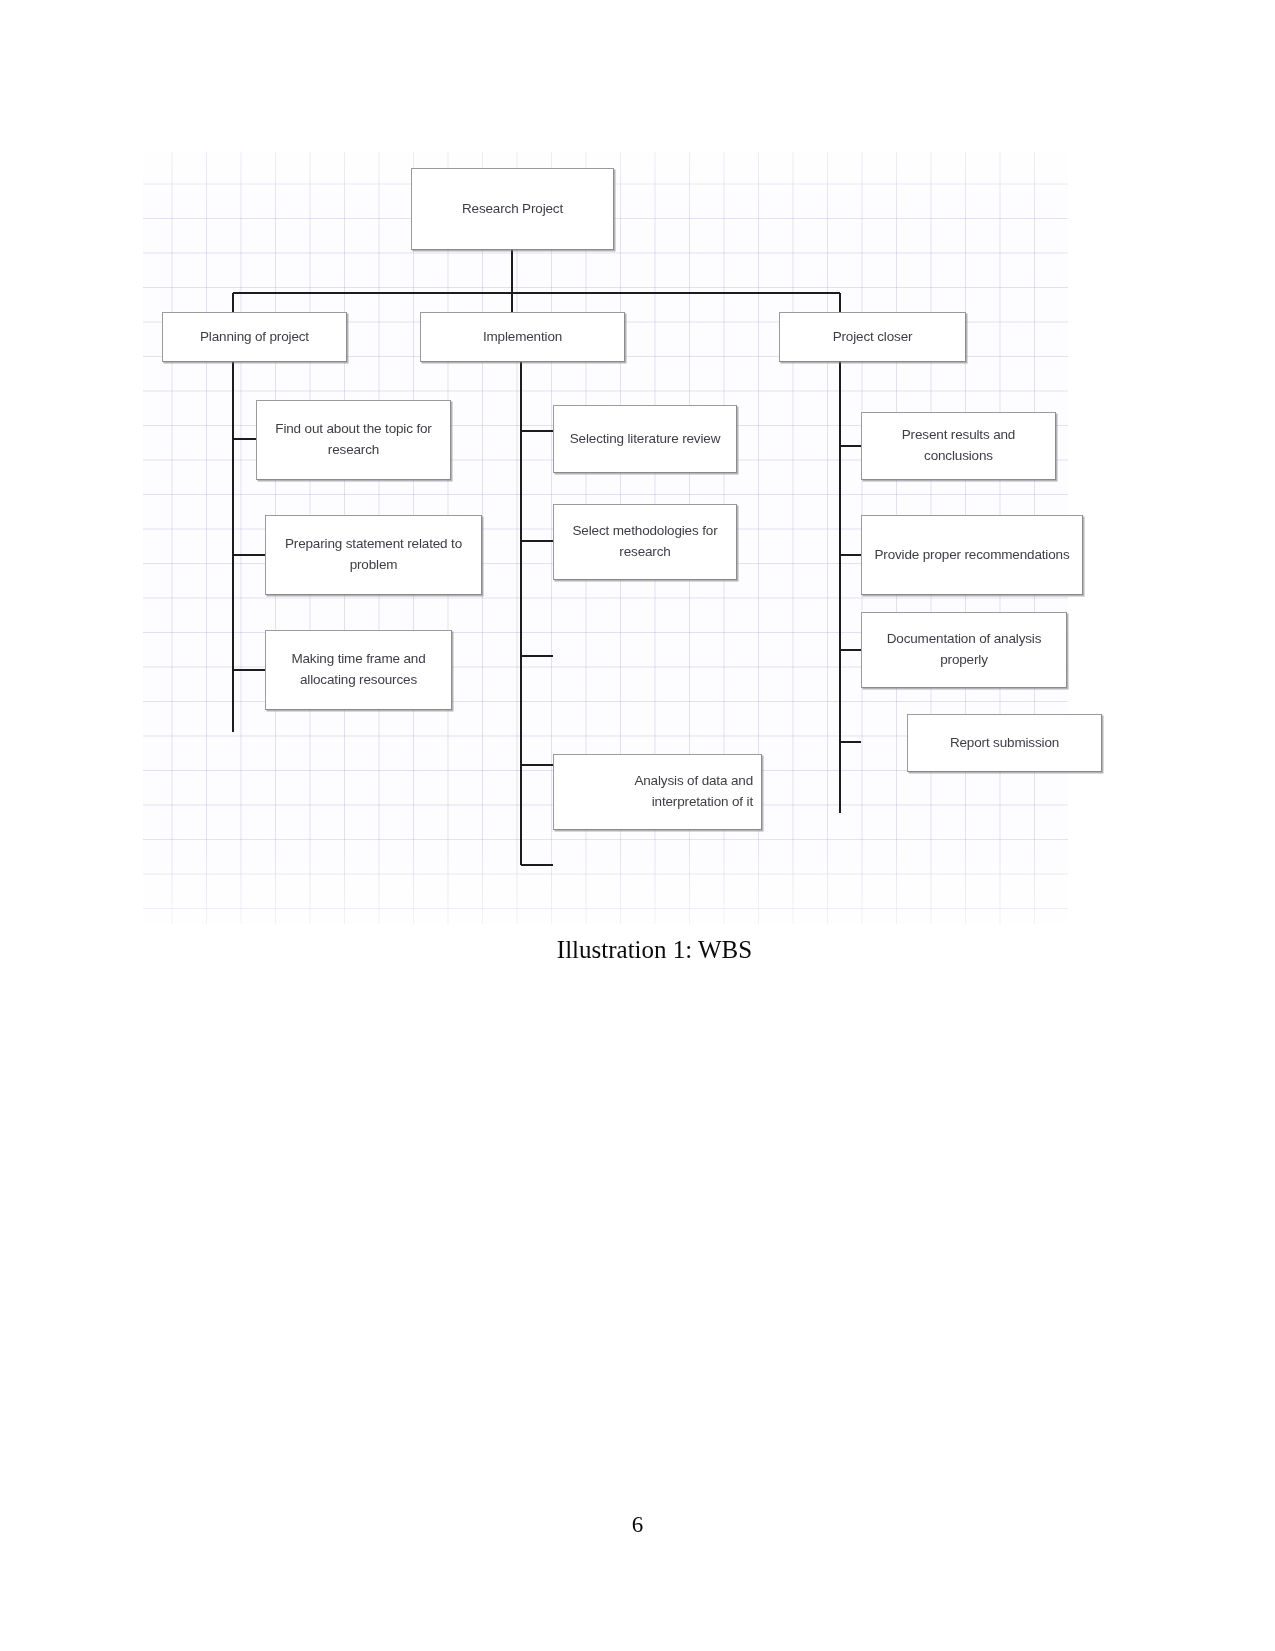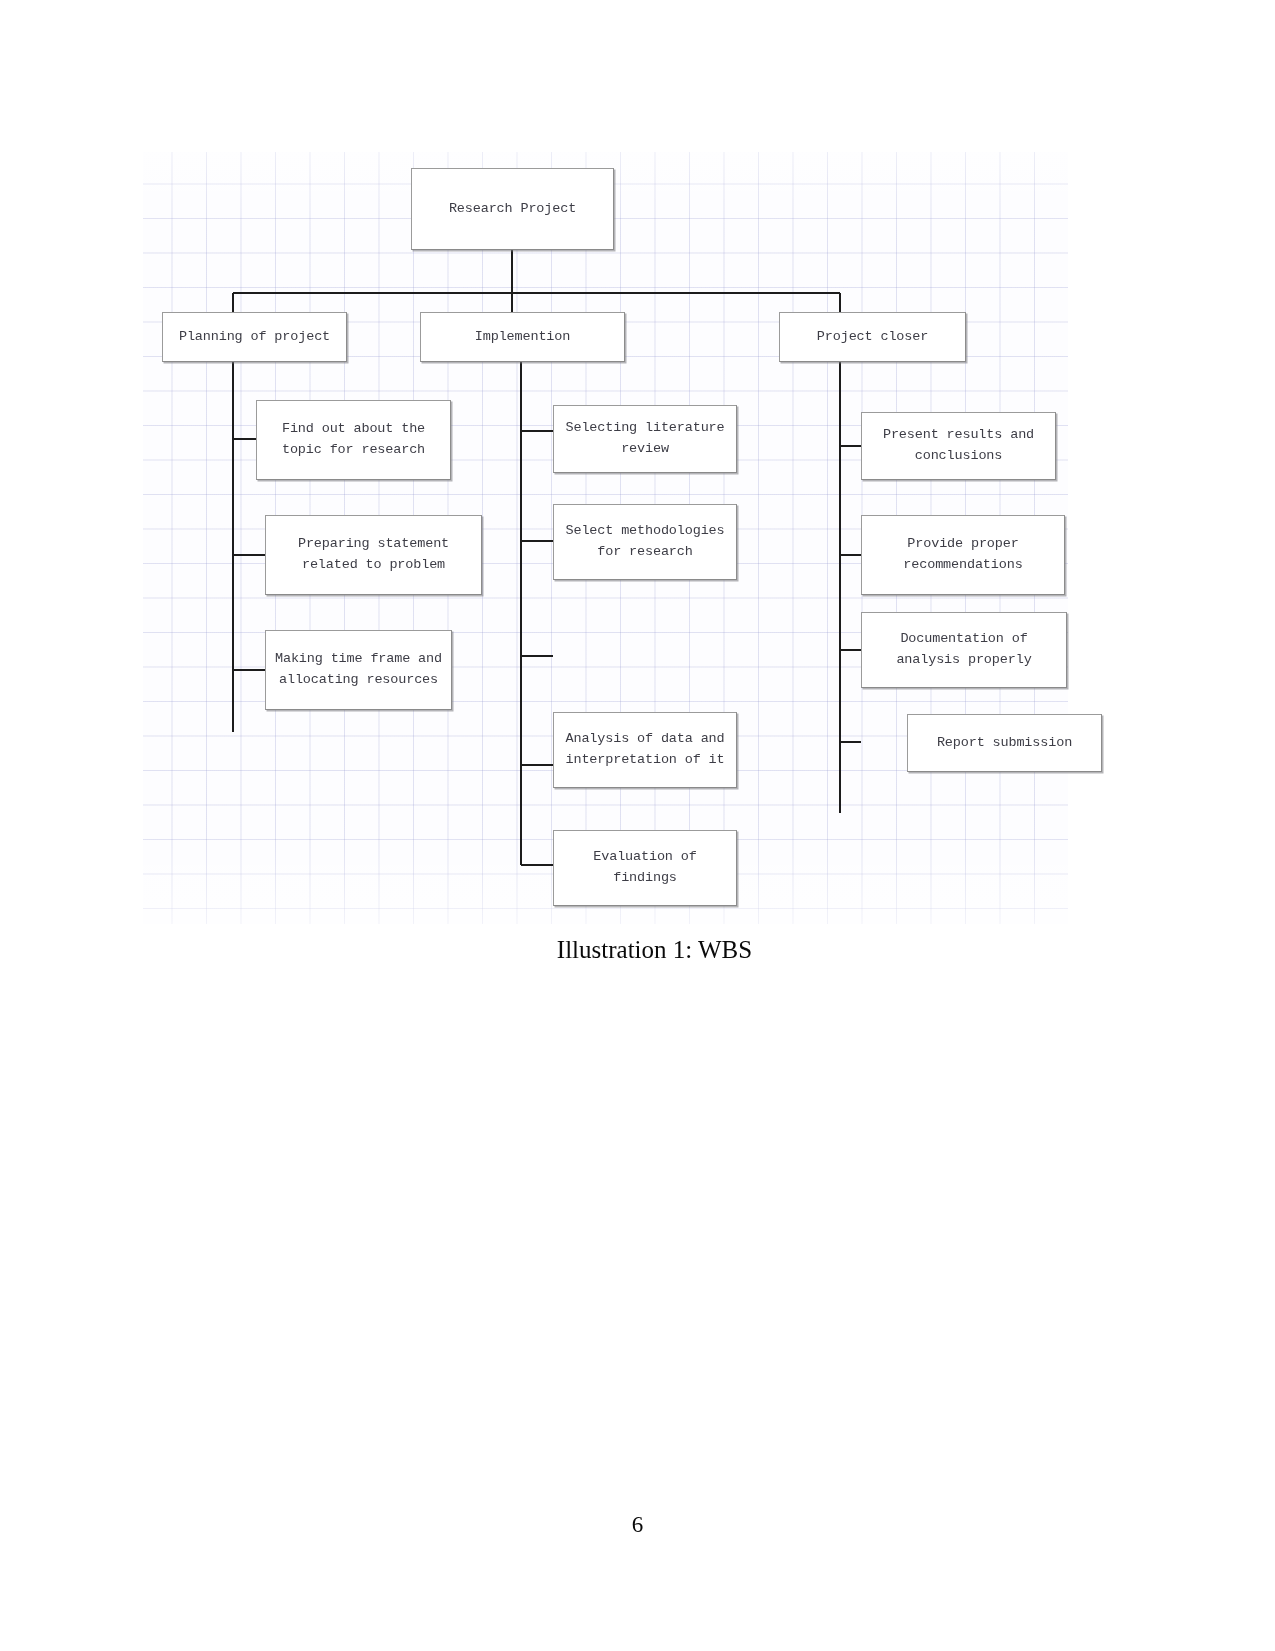--- a/index.html
+++ b/index.html
@@ -55,21 +55,21 @@
     background: #ffffff;
     border: 1px solid #9b9b9b;
     border-right-color: #8c8c8c;
     border-bottom-color: #8a8a8a;
     box-shadow: 1.5px 1.5px 0 0 rgba(120,120,125,0.55);
     display: flex;
     align-items: center;
     justify-content: center;
     text-align: center;
     color: #3d3d46;
-    font-family: Liberation Mono, monospace;
+    font-family: Liberation Sans, sans-serif;
     font-size: 13.5px;
     line-height: 1.55;
     letter-spacing: -0.15px;
     padding: 2px 8px;
   }
   .node span { display: block; width: 100%; }
 
   
   #caption {
     position: absolute;
@@ -160,33 +160,30 @@
 
   <div class="node" style="left:410px; top:245px; width:184px; height:68px;margin-top:8px;">
     <span>Selecting literature review</span>
   </div>
 
   <div class="node" style="left:410px; top:352px; width:184px; height:76px;">
     <span>Select methodologies for research</span>
   </div>
 
 
-  <div class="node" style="left:410px; top:560px; width:184px; height:76px;">
+  <div class="node" style="left:410px; top:602px; width:209px; height:76px;text-align:right;">
     <span>Analysis of data and interpretation of it</span>
   </div>
 
-  <div class="node" style="left:410px; top:678px; width:184px; height:76px;">
-    <span>Evaluation of findings</span>
-  </div>
 
   <div class="node" style="left:718px; top:260px; width:195px; height:68px;">
     <span>Present results and conclusions</span>
   </div>
 
-  <div class="node" style="left:718px; top:363px; width:204px; height:80px;">
+  <div class="node" style="left:718px; top:363px; width:222px; height:80px;">
     <span>Provide proper recommendations</span>
   </div>
 
   <div class="node" style="left:718px; top:460px; width:206px; height:76px;">
     <span>Documentation of analysis properly</span>
   </div>
 
   <div class="node" style="left:718px; top:562px; width:195px; height:58px;margin-left:46px;">
     <span>Report submission</span>
   </div>

